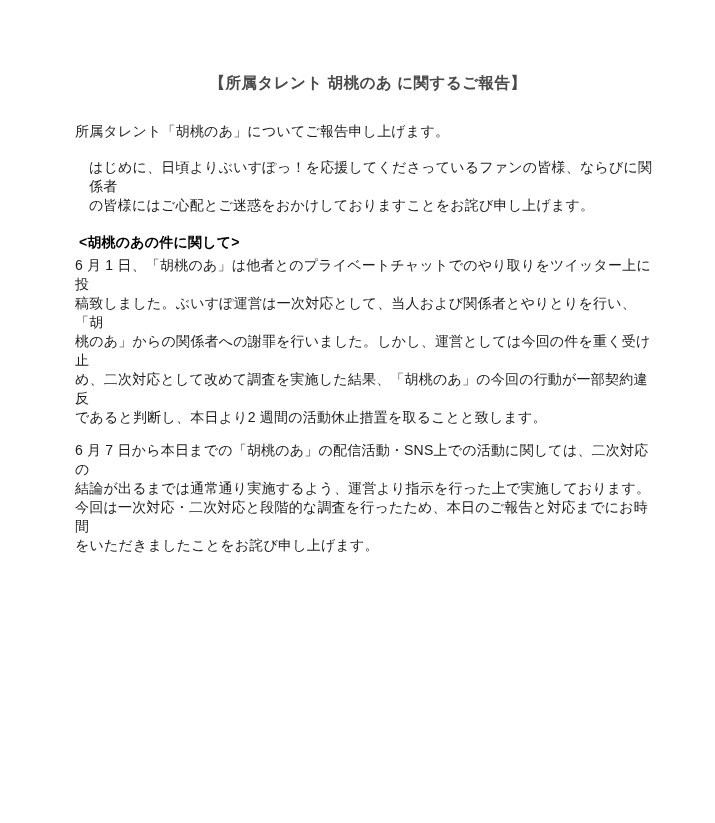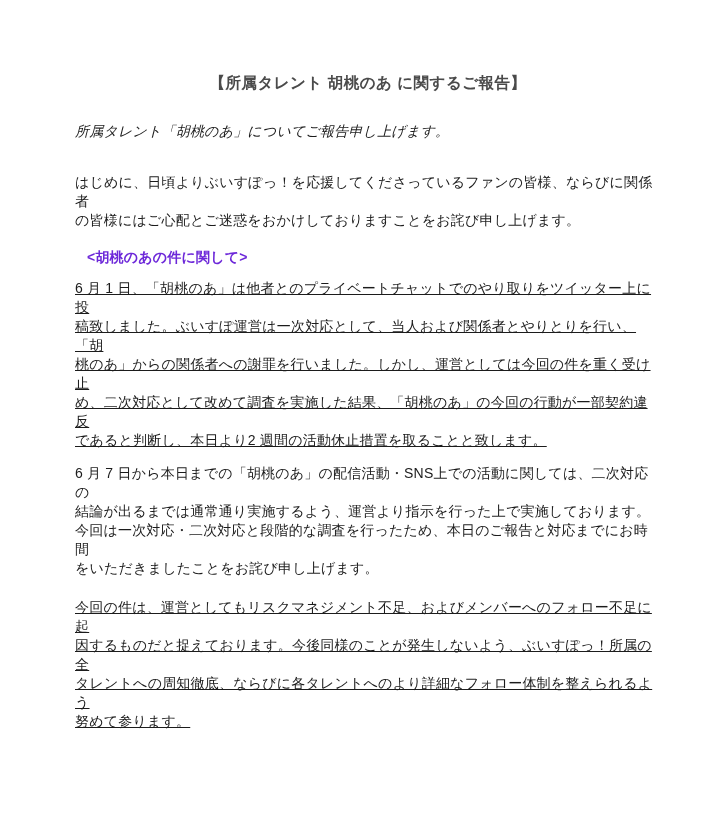--- a/index.html
+++ b/index.html
@@ -31,28 +31,28 @@
     font-size: 15.5px;
     line-height: 22px;
     font-weight: bold;
     color: #4a4a4a;
     letter-spacing: 0.5px;
   }
   .para {
     margin: 0;
     white-space: pre-line;
   }
-  .mb-17 { margin-bottom: 32px; font-style: italic; }
-  .mb-18 { margin-bottom: 18px; }
+  .mb-17 { margin-bottom: 17px; }
+  .mb-18 { margin-bottom: 18px; margin-left: 14px; }
   .mb-20 { margin-bottom: 20px; }
-  .mb-14 { margin-bottom: 14px; text-decoration: underline; }
+  .mb-14 { margin-bottom: 14px; }
   .heading {
-    margin: 12px;
+    margin: 4px;
     font-weight: bold;
-    color: #6d28d9;
+    color: #000000;
     white-space: pre-line;
   }
 </style>
 </head>
 <body>
 
 <div class="page">
   <div class="content">
 
     <h1 class="doc-title">【所属タレント 胡桃のあ に関するご報告】</h1>
@@ -71,19 +71,15 @@
 め、二次対応として改めて調査を実施した結果、「胡桃のあ」の今回の行動が一部契約違反
 であると判断し、本日より2 週間の活動休止措置を取ることと致します。</p>
 
 
     <p class="para mb-20">6 月 7 日から本日までの「胡桃のあ」の配信活動・SNS上での活動に関しては、二次対応の
 結論が出るまでは通常通り実施するよう、運営より指示を行った上で実施しております。
 今回は一次対応・二次対応と段階的な調査を行ったため、本日のご報告と対応までにお時間
 をいただきましたことをお詫び申し上げます。</p>
 
 
-    <p class="para mb-14">今回の件は、運営としてもリスクマネジメント不足、およびメンバーへのフォロー不足に起
-因するものだと捉えております。今後同様のことが発生しないよう、ぶいすぽっ！所属の全
-タレントへの周知徹底、ならびに各タレントへのより詳細なフォロー体制を整えられるよう
-努めて参ります。</p>
 
   </div>
 </div>
 
 </body></html>

